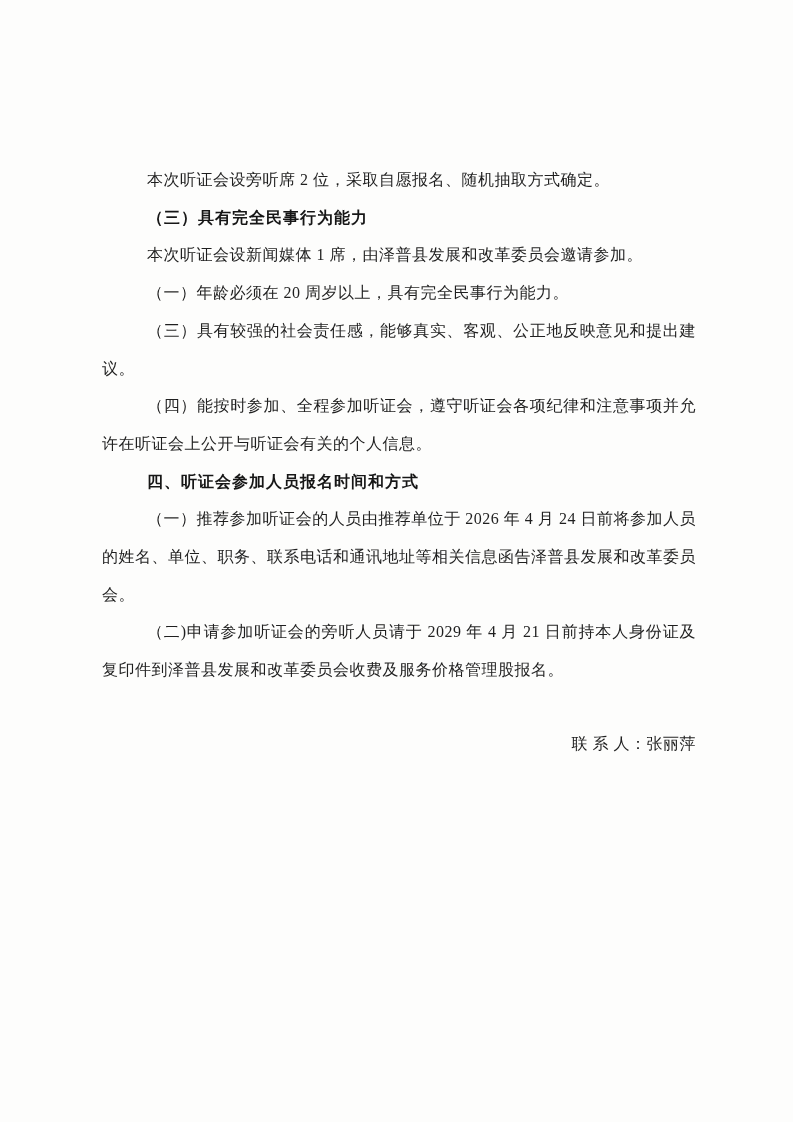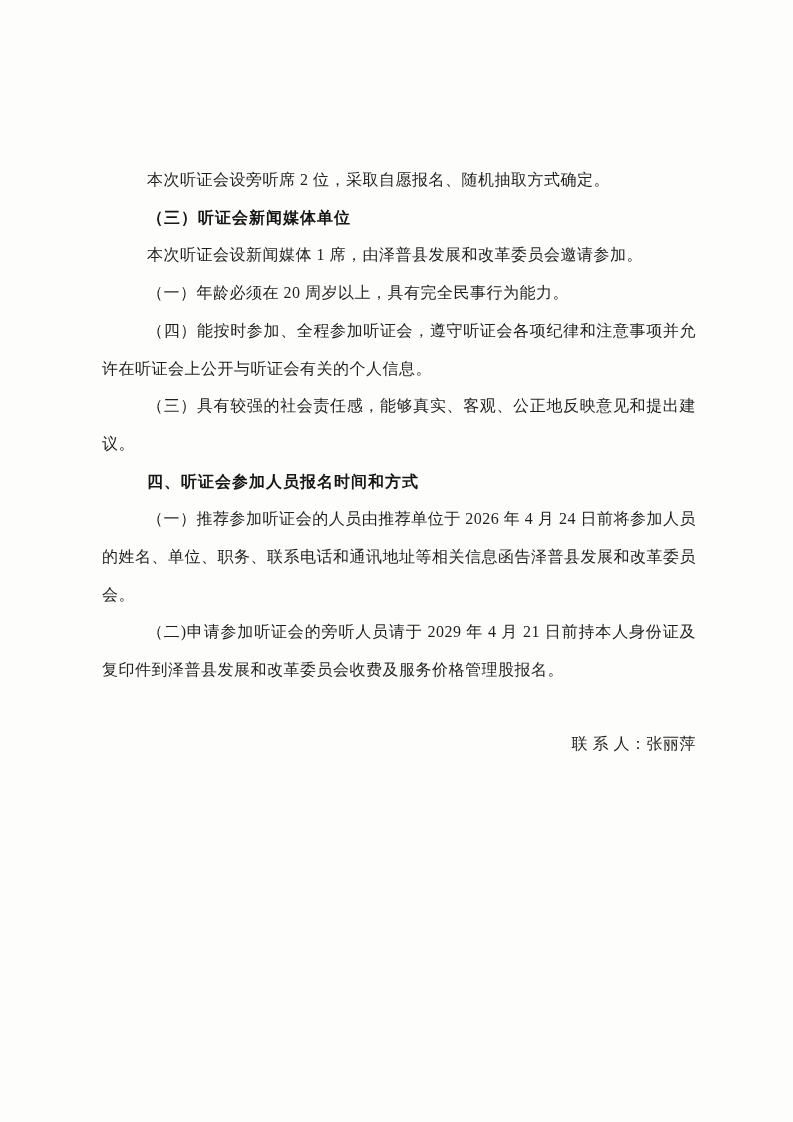--- a/index.html
+++ b/index.html
@@ -43,23 +43,23 @@
     margin-top: 36px;
     text-align: right;
   }
 </style>
 </head>
 <body>
 
 <div class="page">
   <div class="content">
       <p class="body">本次听证会设旁听席 2 位，采取自愿报名、随机抽取方式确定。</p>
-      <p class="heading">（三）听证会新闻媒体单位</p>
+      <p class="heading">（三）具有完全民事行为能力</p>
       <p class="body">本次听证会设新闻媒体 1 席，由泽普县发展和改革委员会邀请参加。</p>
       <p class="body">（一）年龄必须在 20 周岁以上，具有完全民事行为能力。</p>
+      <p class="body">（三）具有较强的社会责任感，能够真实、客观、公正地反映意见和提出建议。</p>
       <p class="body">（四）能按时参加、全程参加听证会，遵守听证会各项纪律和注意事项并允许在听证会上公开与听证会有关的个人信息。</p>
-      <p class="body">（三）具有较强的社会责任感，能够真实、客观、公正地反映意见和提出建议。</p>
       <p class="heading">四、听证会参加人员报名时间和方式</p>
       <p class="body">（一）推荐参加听证会的人员由推荐单位于 2026 年 4 月 24 日前将参加人员的姓名、单位、职务、联系电话和通讯地址等相关信息函告泽普县发展和改革委员会。</p>
       <p class="body">（二)申请参加听证会的旁听人员请于 2029 年 4 月 21 日前持本人身份证及复印件到泽普县发展和改革委员会收费及服务价格管理股报名。</p>
       <p class="contact">联 系 人：张丽萍</p>
     </div>
 </div>
 
 </body></html>

